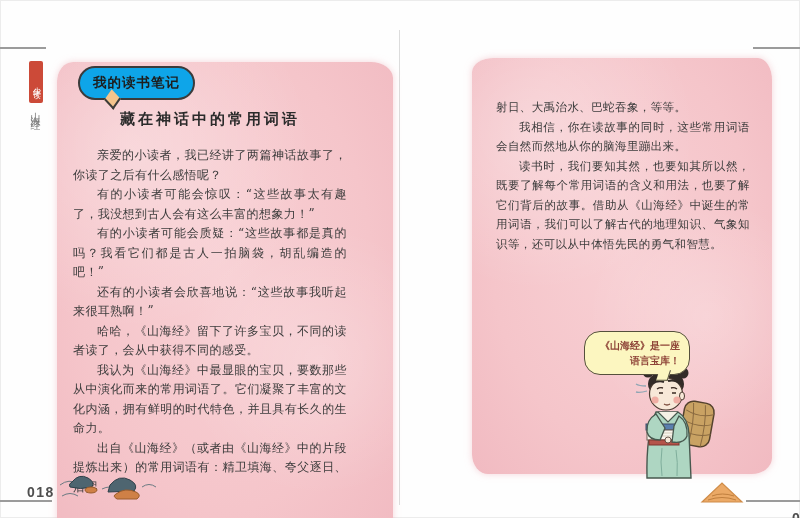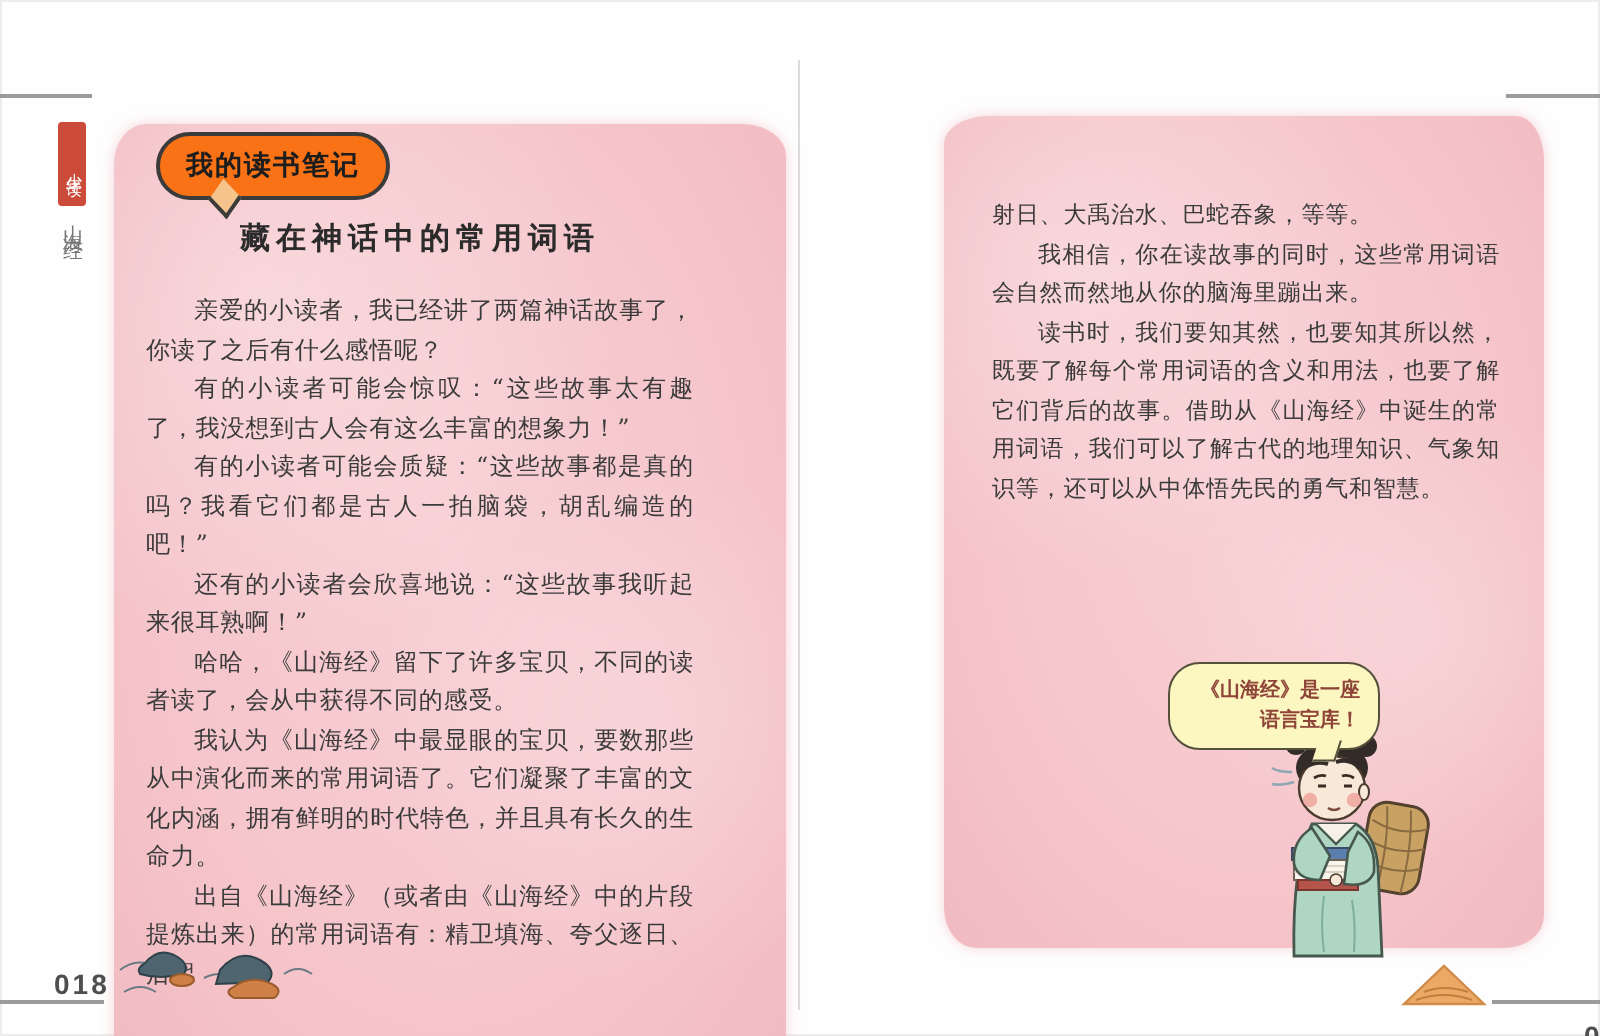--- a/index.html
+++ b/index.html
@@ -56,21 +56,21 @@
   .panel-left  { left: 57px;  top: 62px; width: 336px; height: 482px;
                  border-radius: 16px 22px 14px 20px / 20px 16px 22px 14px;
                  padding: 48px 46px 0 16px; }
   .panel-right { left: 472px; top: 58px; width: 300px; height: 416px;
                  border-radius: 22px 14px 20px 16px / 14px 22px 16px 20px;
                  padding: 40px 22px 0 24px; }
 
   
   .note-badge {
     position: absolute; left: 78px; top: 66px;
-    background: #f97316;
+    background: #0ea5e9;
     border: 2px solid #3b3b3b;
     border-radius: 17px;
     padding: 6px 13px;
     font-size: 13.5px; font-weight: bold; color: #1d1d1d;
     font-family: "DejaVu Sans", sans-serif;
     letter-spacing: 1px;
     z-index: 3;
   }
   .note-badge::after {
     content: "";

